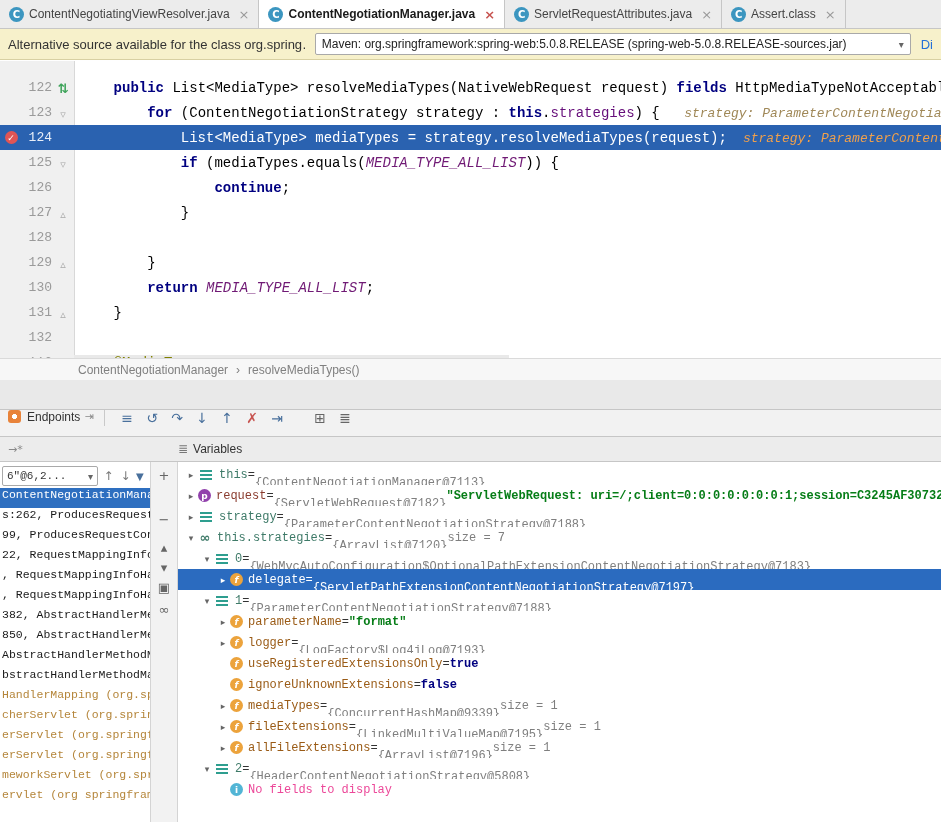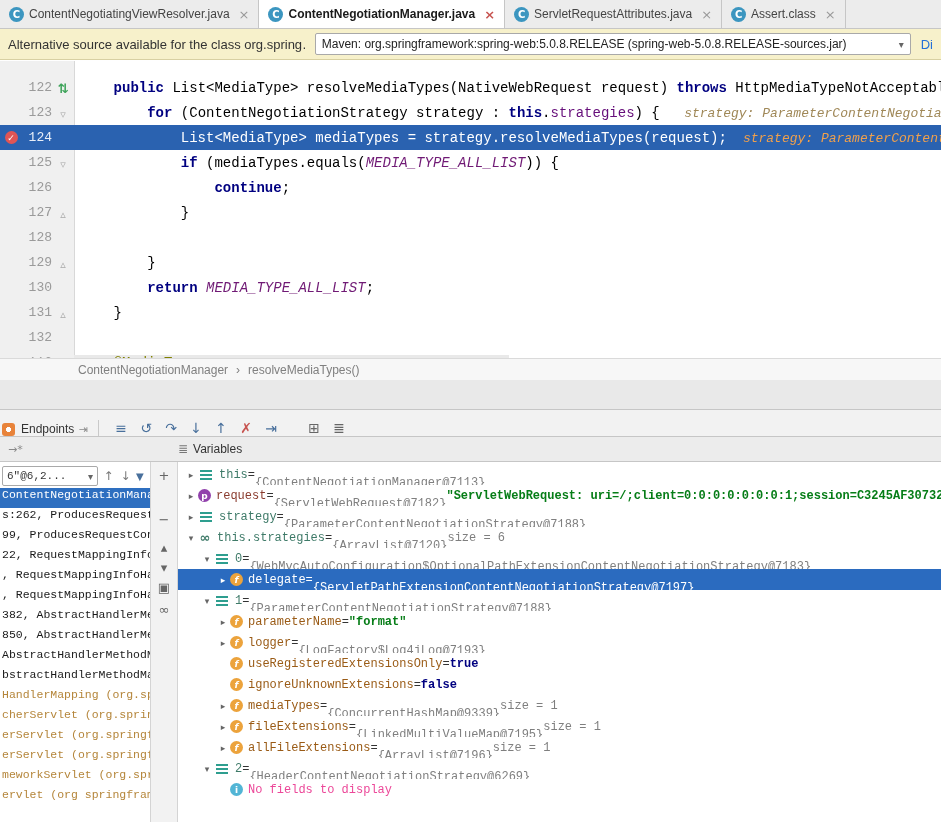--- a/index.html
+++ b/index.html
@@ -60,21 +60,21 @@
   
   .crumbs { position:absolute; top:358px; left:0; right:0; height:22px; background:#F7F7F7;
             border-top:1px solid #DADADA; display:flex; align-items:center; padding-left:78px;
             font-size:12px; color:#808080; gap:8px; }
 
   .gapband { position:absolute; top:380px; left:0; right:0; height:29px; background:#E9E9E9; }
 
   
   .dbgbar { position:absolute; top:409px; left:0; right:0; height:28px; background:#F2F2F2;
             border-top:1px solid #C6C6C6; border-bottom:1px solid #C6C6C6;
-            display:flex; align-items:flex-end; padding:0 2px; }
+            display:flex; align-items:flex-start; padding:0 8px; }
   .ep-icon { width:13px; height:13px; border-radius:3px;
              background:radial-gradient(circle at center, #fff 0 2.5px, #E8833A 2.5px); flex:none; }
   .ep-label { font-size:12px; color:#333; margin:0 4px 0 6px; }
   .ep-pin { color:#8A8A8A; font-size:11px; font-family:"DejaVu Sans", sans-serif; }
   .vdiv { width:1px; height:16px; background:#C9C9C9; margin:0 10px; }
   .dbg-ic { width:25px; text-align:center; font-size:14px; color:#49709C;
             font-family:"DejaVu Sans", sans-serif; cursor:default; }
   .dbg-ic.red { color:#C75450; }
   .dbg-gap { width:18px; }
   .dbg-ic.dark { color:#666; }
@@ -173,21 +173,21 @@
     </div>
     <span class="notif-link">Di</span>
   </div>
 
   <div class="editor">
     <div class="code-lines">
         <div class="cline">
           <span class="g-bp"></span>
           <span class="g-num">122</span>
           <span class="g-fold"><span class="ovr">⇅</span></span>
-          <span class="code"><span>    </span><span class="kw">public</span><span> List&lt;MediaType&gt; resolveMediaTypes(NativeWebRequest request) </span><span class="kw">throws</span><span> HttpMediaTypeNotAcceptableExce</span></span>
+          <span class="code"><span>    </span><span class="kw">public</span><span> List&lt;MediaType&gt; resolveMediaTypes(NativeWebRequest request) </span><span class="kw">fields</span><span> HttpMediaTypeNotAcceptableExce</span></span>
         </div>
         <div class="cline">
           <span class="g-bp"></span>
           <span class="g-num">123</span>
           <span class="g-fold"><span class="fold-i">▿</span></span>
           <span class="code"><span>        </span><span class="kw">for</span><span> (ContentNegotiationStrategy strategy : </span><span class="kw">this</span><span>.</span><span class="fld">strategies</span><span>) { </span><span class="hint">strategy: ParameterContentNegotiation</span></span>
         </div>
         <div class="cline cur">
           <span class="g-bp">
             <span class="bp-dot">✓</span>
@@ -351,21 +351,21 @@
           <span class="vname n-teal">strategy</span>
           <span class="veq"> = </span>
           <span class="vref">{ParameterContentNegotiationStrategy@7188}</span>
         </div>
         <div class="vrow" style="padding-left: 6px;">
           <span class="twisty">▾</span>
           <span class="vi vi-watch">∞</span>
           <span class="vname n-teal">this.strategies</span>
           <span class="veq"> = </span>
           <span class="vref">{ArrayList@7120}</span>
-          <span class="vsize">  size = 6</span>
+          <span class="vsize">  size = 7</span>
         </div>
         <div class="vrow" style="padding-left: 22px;">
           <span class="twisty">▾</span>
           <span class="vi vi-value"></span>
           <span class="vname n-teal">0</span>
           <span class="veq"> = </span>
           <span class="vref">{WebMvcAutoConfiguration$OptionalPathExtensionContentNegotiationStrategy@7183}</span>
         </div>
         <div class="vrow sel" style="padding-left: 38px;">
           <span class="twisty">▸</span>
@@ -431,21 +431,21 @@
           <span class="vname n-brown">allFileExtensions</span>
           <span class="veq"> = </span>
           <span class="vref">{ArrayList@7196}</span>
           <span class="vsize">  size = 1</span>
         </div>
         <div class="vrow" style="padding-left: 22px;">
           <span class="twisty">▾</span>
           <span class="vi vi-value"></span>
           <span class="vname n-teal">2</span>
           <span class="veq"> = </span>
-          <span class="vref">{HeaderContentNegotiationStrategy@6269}</span>
+          <span class="vref">{HeaderContentNegotiationStrategy@5808}</span>
         </div>
         <div class="vrow" style="padding-left: 38px;">
           <span class="twisty"></span>
           <span class="vi vi-info">i</span>
           <span class="vmsg">No fields to display</span>
         </div>
       </div>
   </div>
 
 </div>

